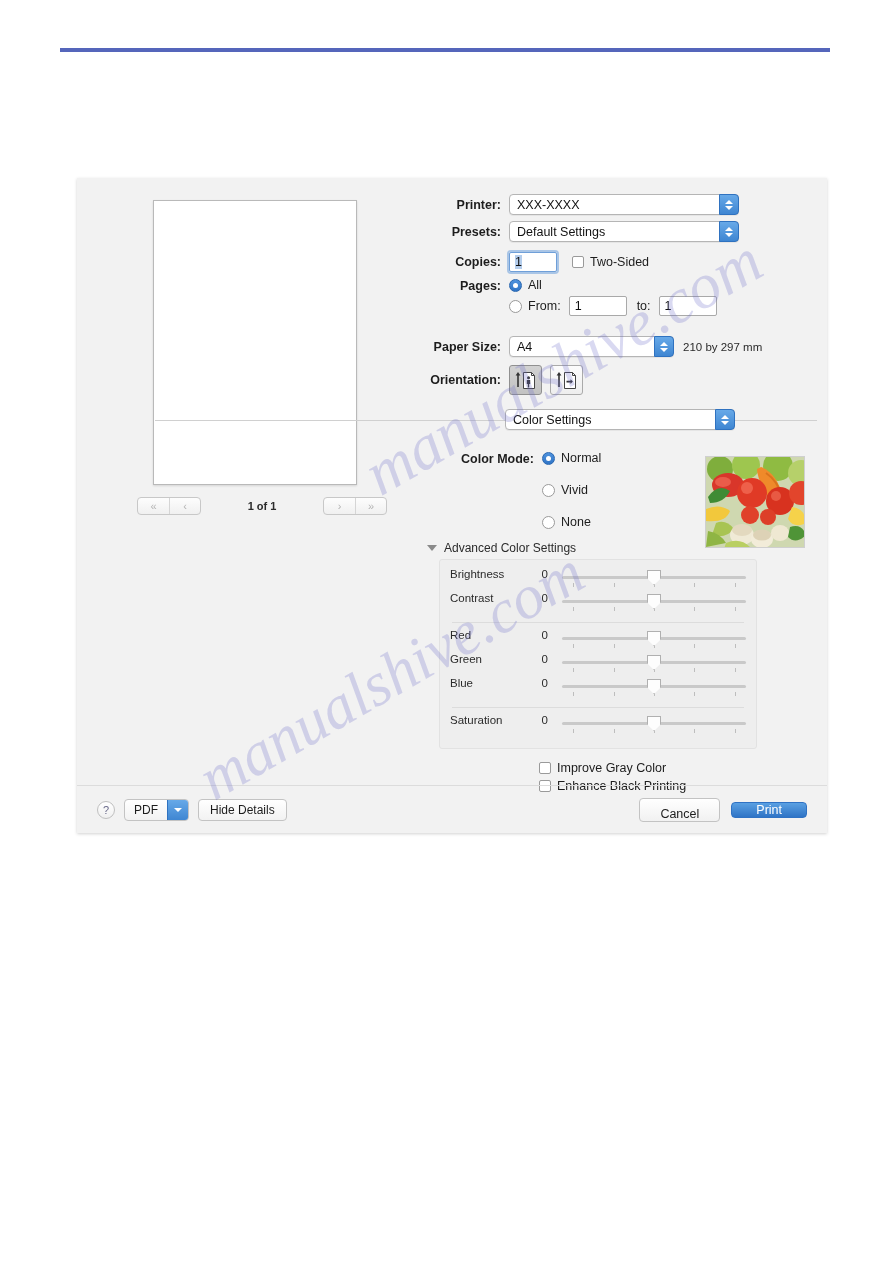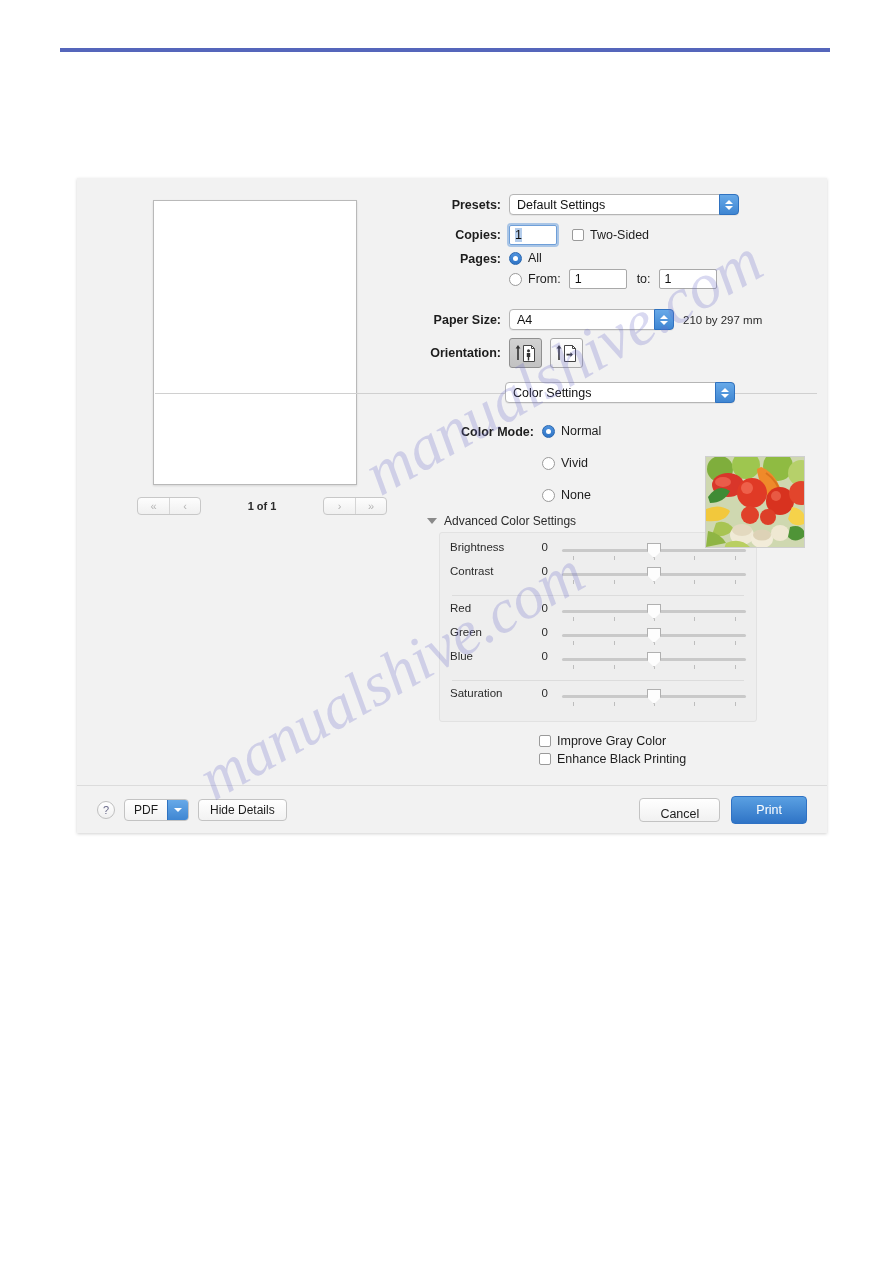--- a/index.html
+++ b/index.html
@@ -215,21 +215,21 @@
     font-size:12px; color:#1d1d1d;
   }
   .footer-right { display:flex; align-items:center; gap:11px; }
   .btn-cancel {
     height:24px; padding:0 20px;
     border:1px solid #c3c3c3; border-radius:4px;
     background:linear-gradient(#ffffff,#f1f1f1);
     display:flex;align-items:flex-end; font-size:12.5px; color:#1d1d1d;
   }
   .btn-print {
-    height:28px; padding:0 24px;
+    height:16px; padding:0 24px;
     border:1px solid #2f72c4; border-radius:4px;
     background:linear-gradient(#5aa0e2,#2f74c6);
     display:flex;align-items:center; font-size:12.5px; color:#ffffff;
   }
   .mm-note { font-size:11.5px; color:#2b2b2b; margin-left:9px; }
 </style>
 </head>
 <body>
 
 <div class="top-rule"></div>
@@ -247,20 +247,30 @@
       <div class="pager-label">1 of 1</div>
       <div class="pager-group">
         <div class="pager-btn">›</div>
         <div class="pager-btn">»</div>
       </div>
     </div>
   </div>
 
   <div class="settings">
 
+    <div class="row">
+      <div class="lbl">Printer:</div>
+      <div class="popup" style="width:230px;">
+        <span>XXX-XXXX</span>
+        <span class="stepper">
+          <span class="chev chev-up"></span>
+            <span class="chev chev-dn"></span>
+        </span>
+      </div>
+    </div>
 
     <div class="row">
       <div class="lbl">Presets:</div>
       <div class="popup" style="width:230px;">
         <span>Default Settings</span>
         <span class="stepper">
           <span class="chev chev-up"></span>
             <span class="chev chev-dn"></span>
         </span>
       </div>

